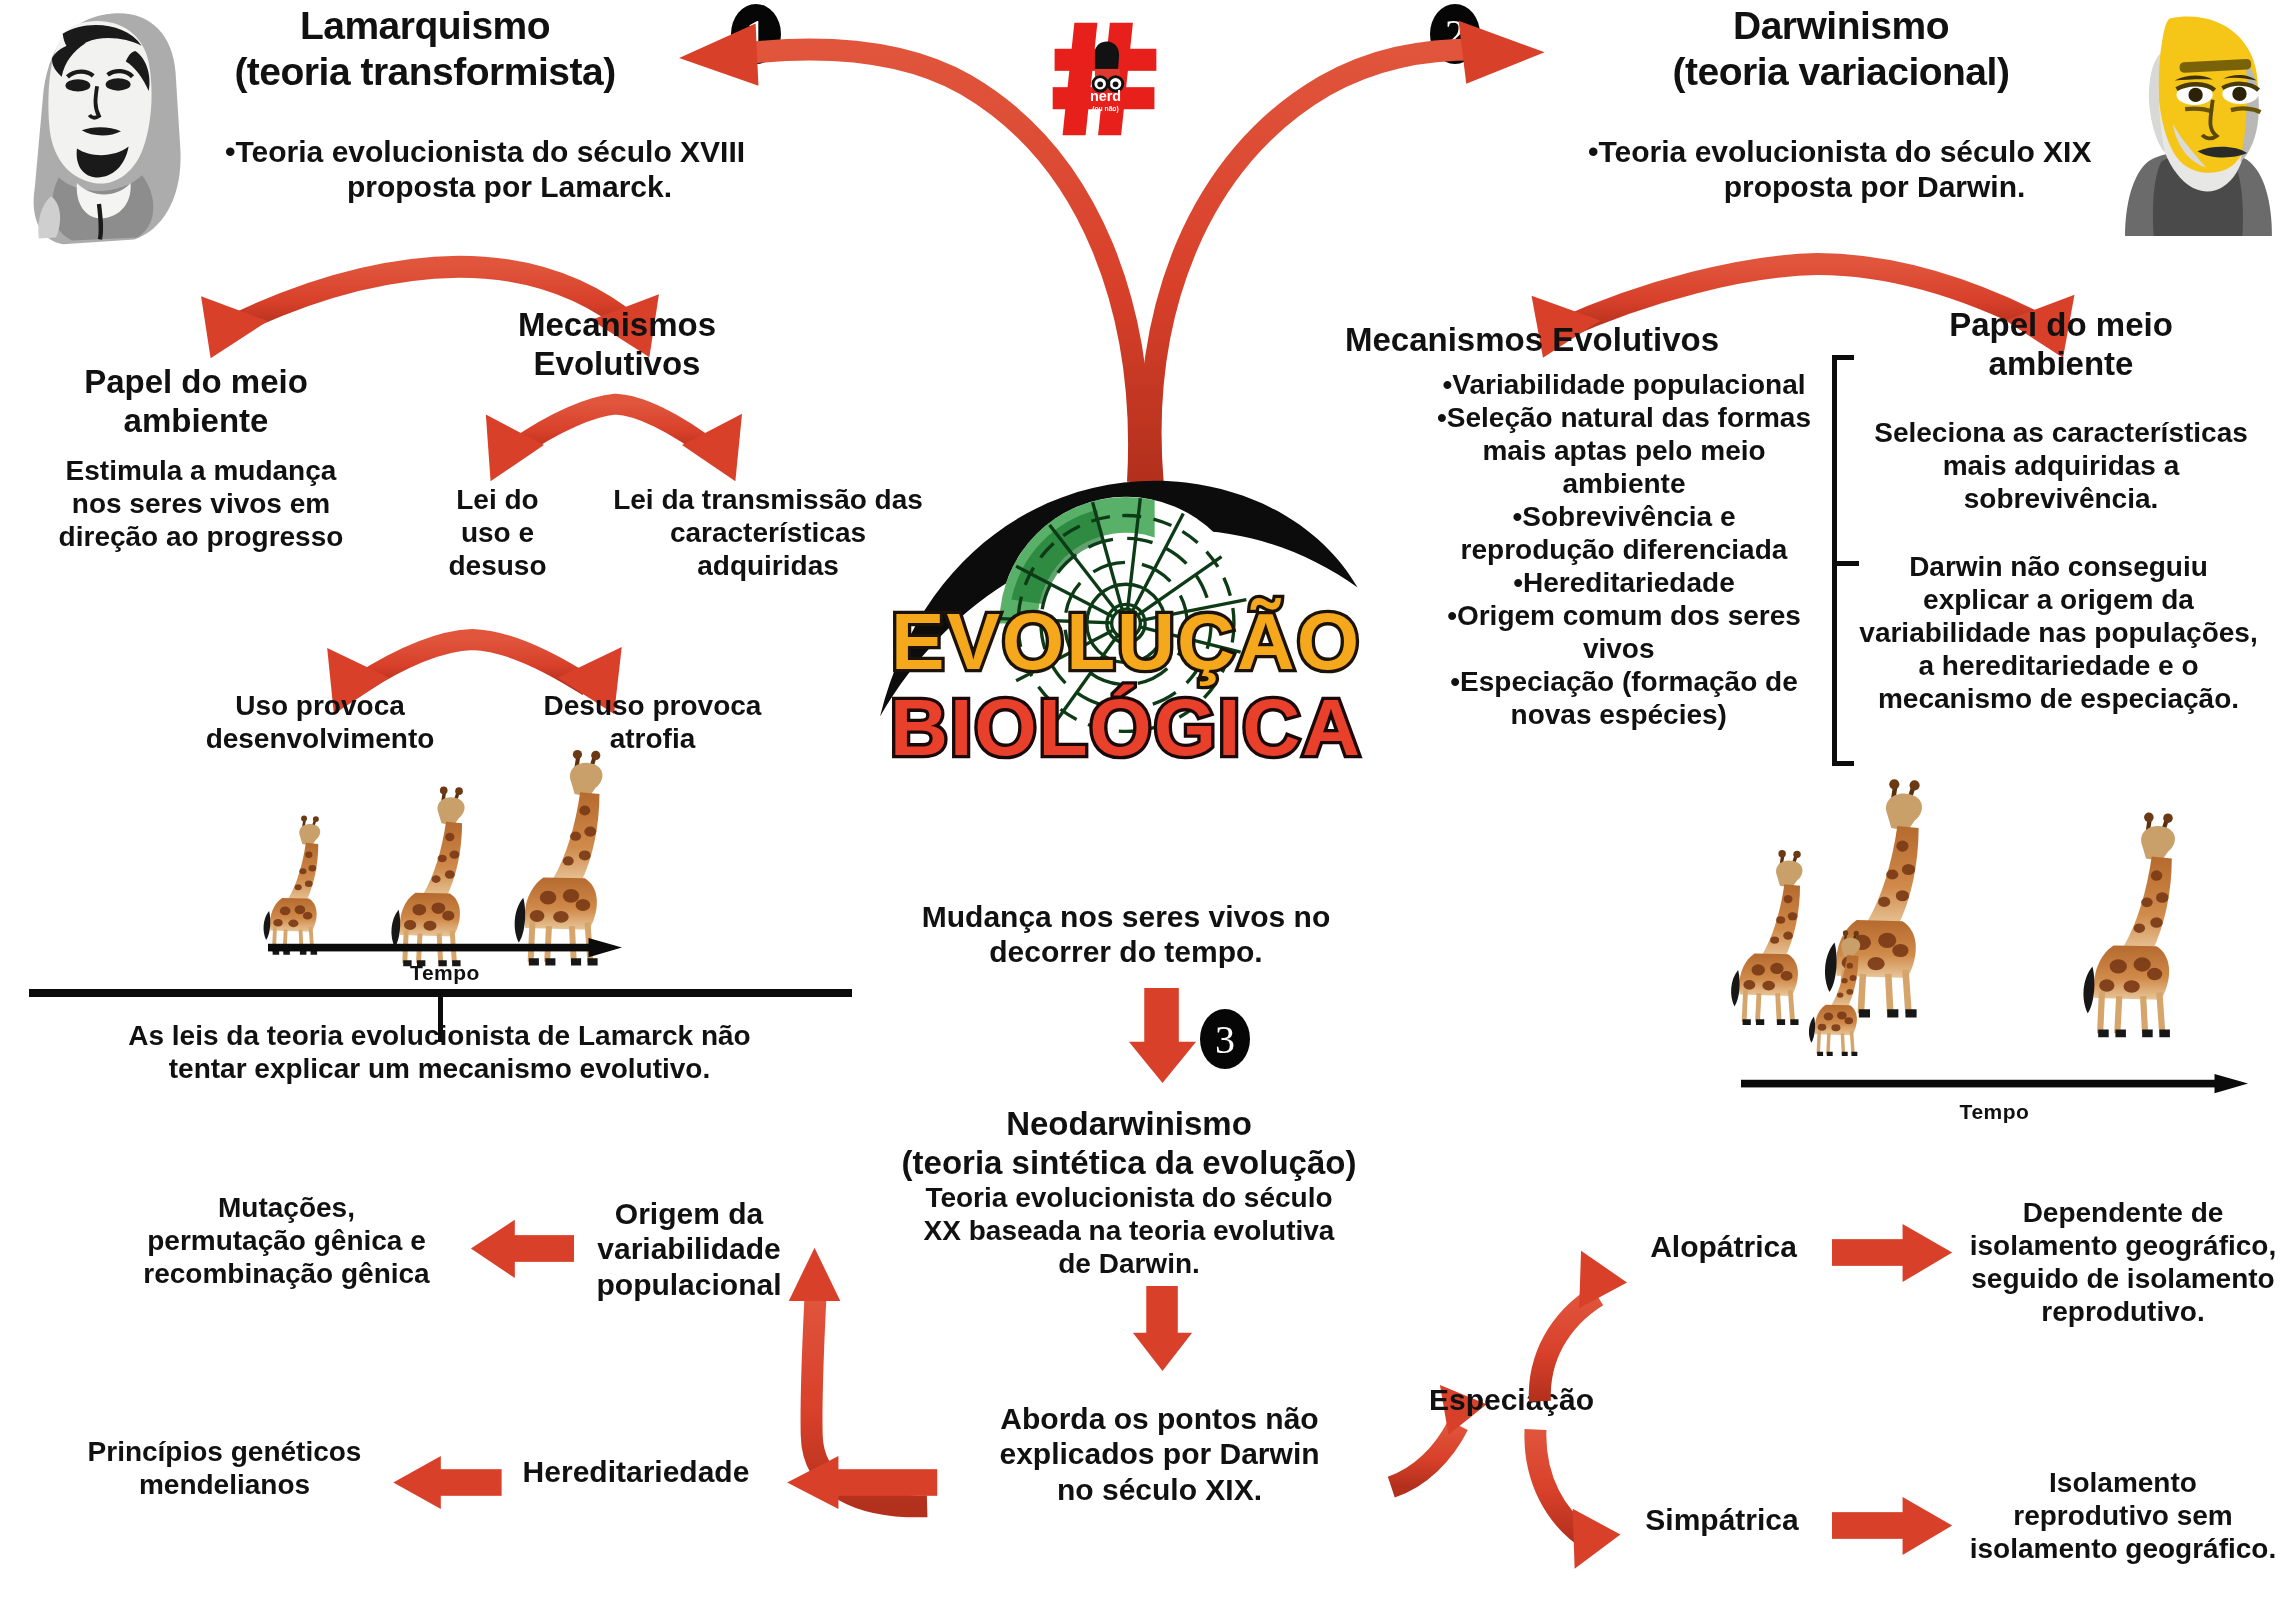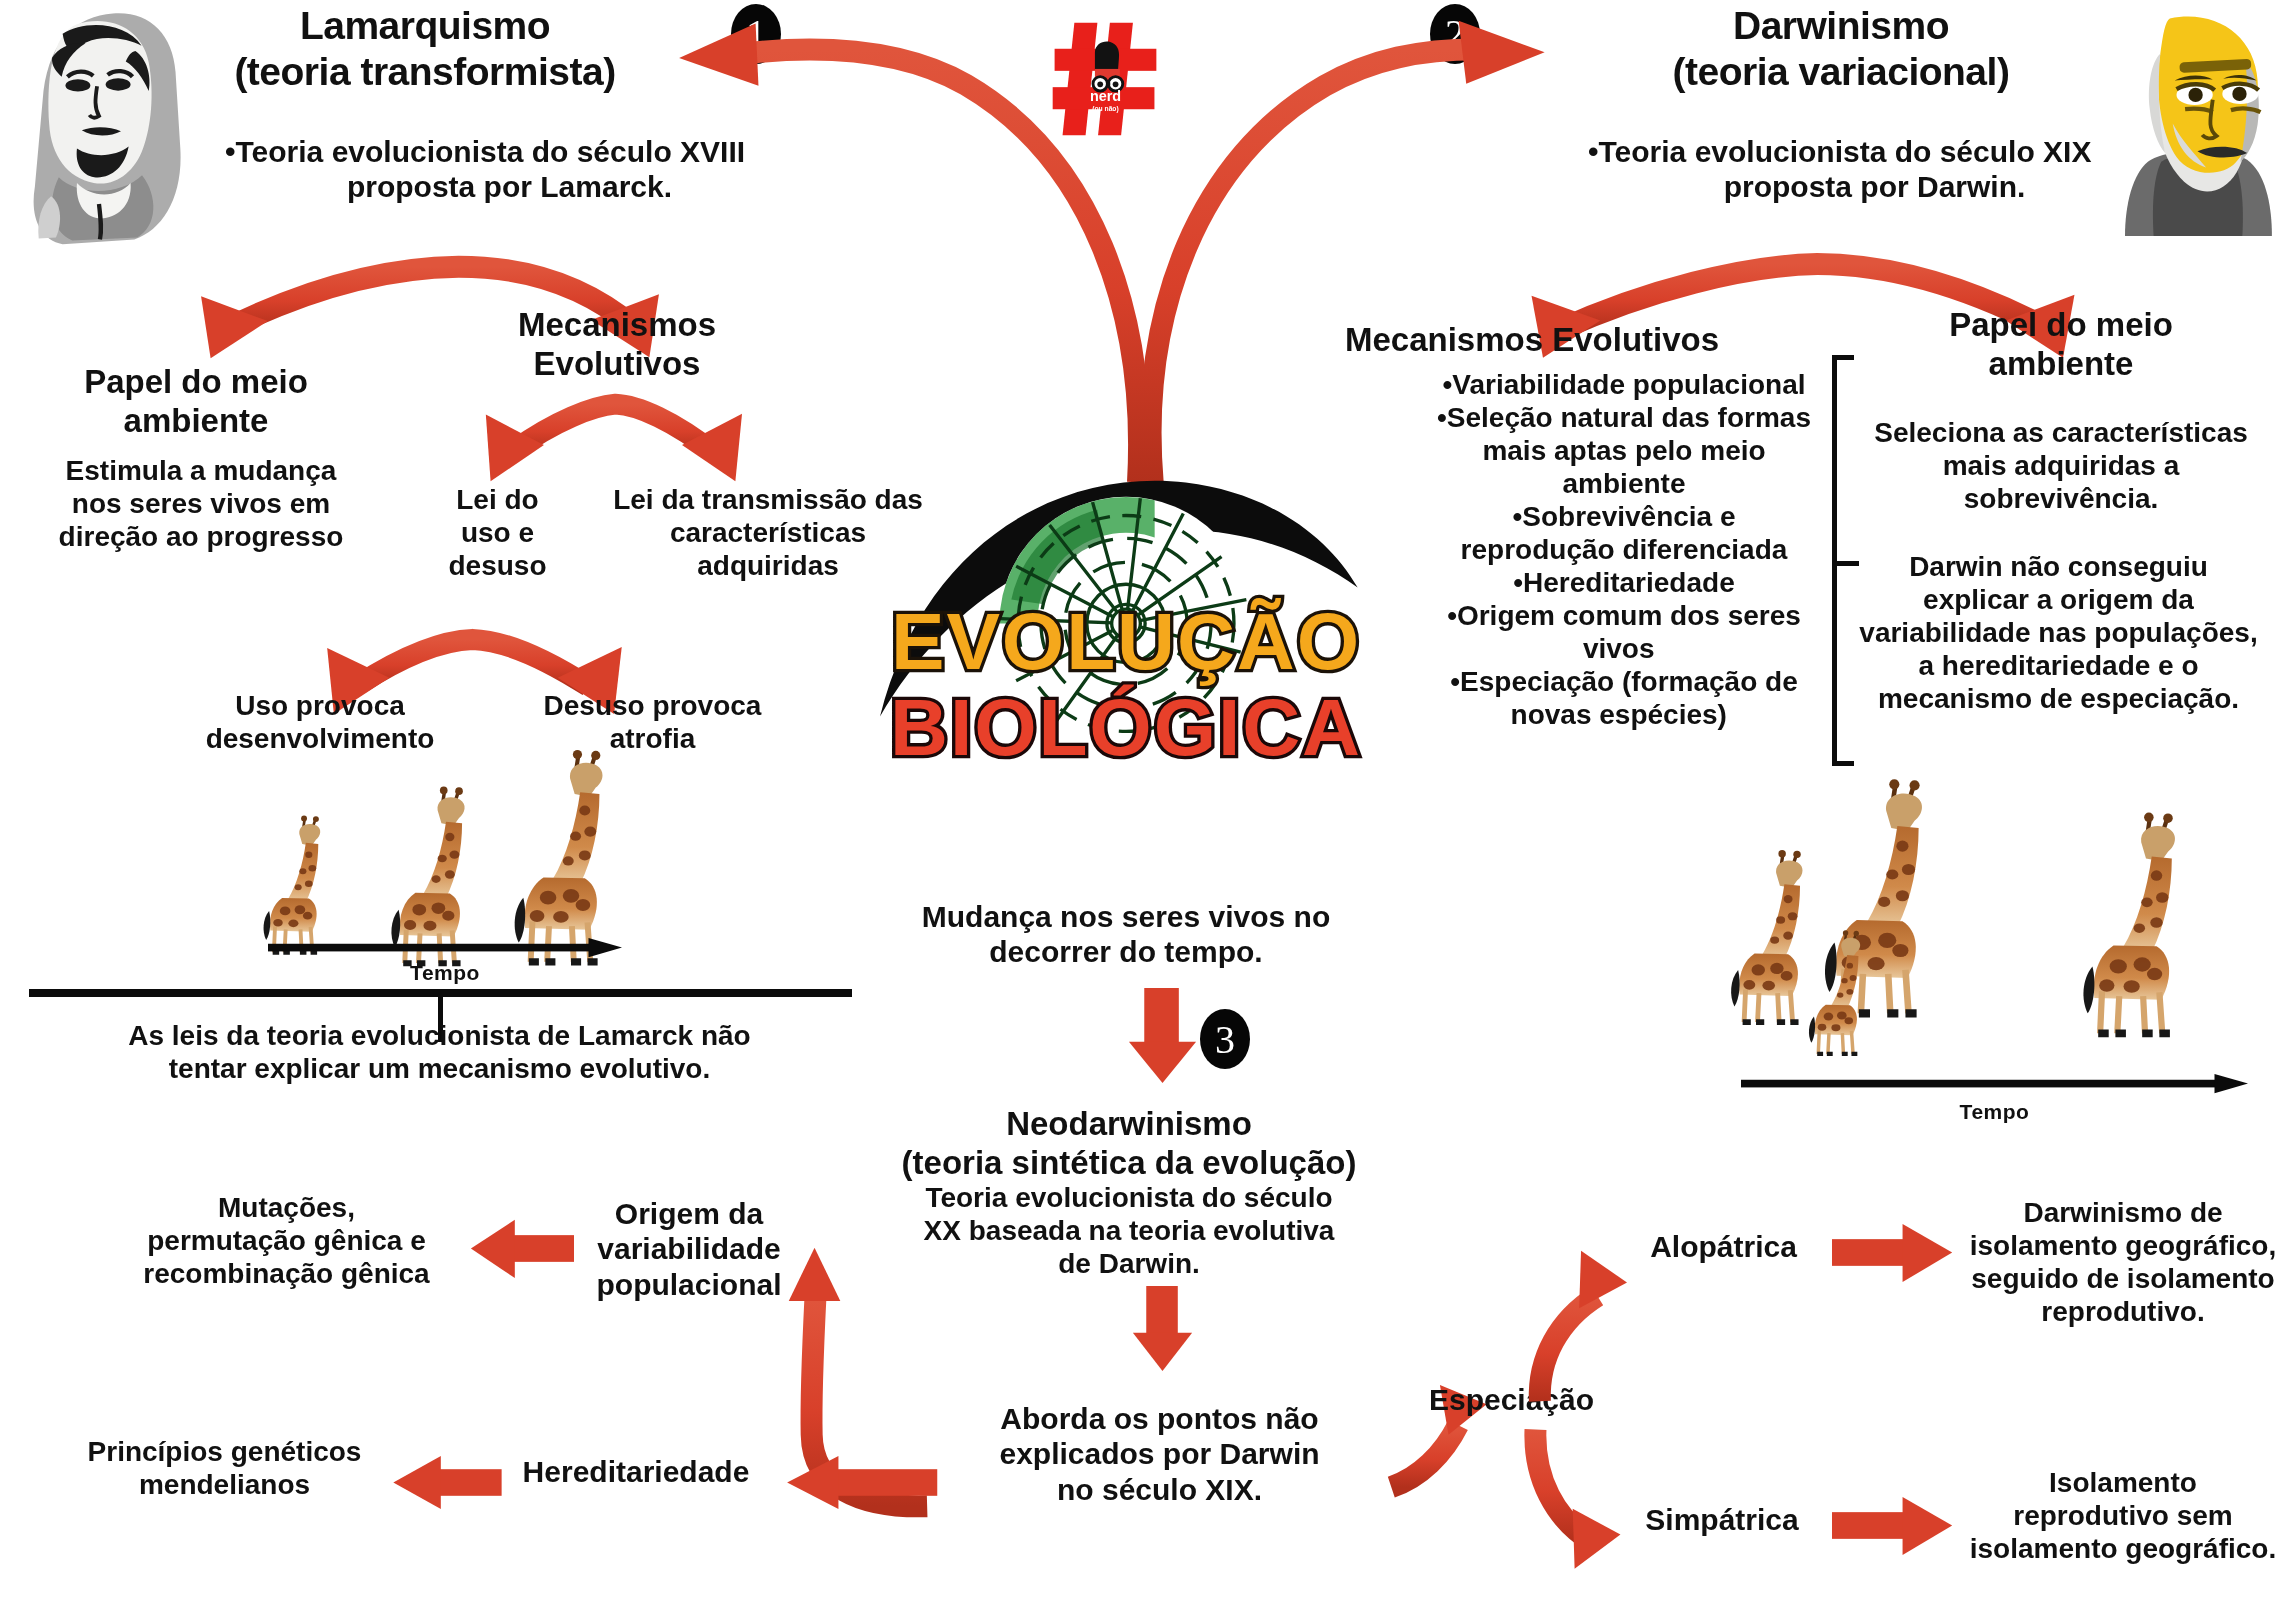--- a/index.html
+++ b/index.html
@@ -574,21 +574,21 @@
 </svg>
 
 <div class="t h3 ctr" style="left:1616px;top:1229px;width:215px;">Alopátrica</div>
 
 <svg class="abs" style="left:1832px;top:1219px;" width="124" height="67" viewBox="0 0 260 140">
   <rect x="0" y="42" width="160" height="56" fill="#d8402a"></rect>
   <polygon points="148,10 148,132 252,70" fill="#d8402a"></polygon>
 </svg>
 
 <div class="t body-sm lft" style="left:1951px;top:1196px;width:344px;">
-  <div>Darwinismo de</div>
+  <div>Dependente de</div>
   <div>isolamento geográfico,</div>
   <div>seguido de isolamento</div>
   <div>reprodutivo.</div>
 </div>
 
 <svg class="abs" style="left:1483px;top:1420px;" width="167" height="167" viewBox="0 0 350 350">
   <path d="M110 20 C106 120 150 208 230 256" stroke="url(#redg)" stroke-width="46" fill="none"></path>
   <polygon points="188,186 288,240 192,312" fill="#d8402a"></polygon>
 </svg>
 

